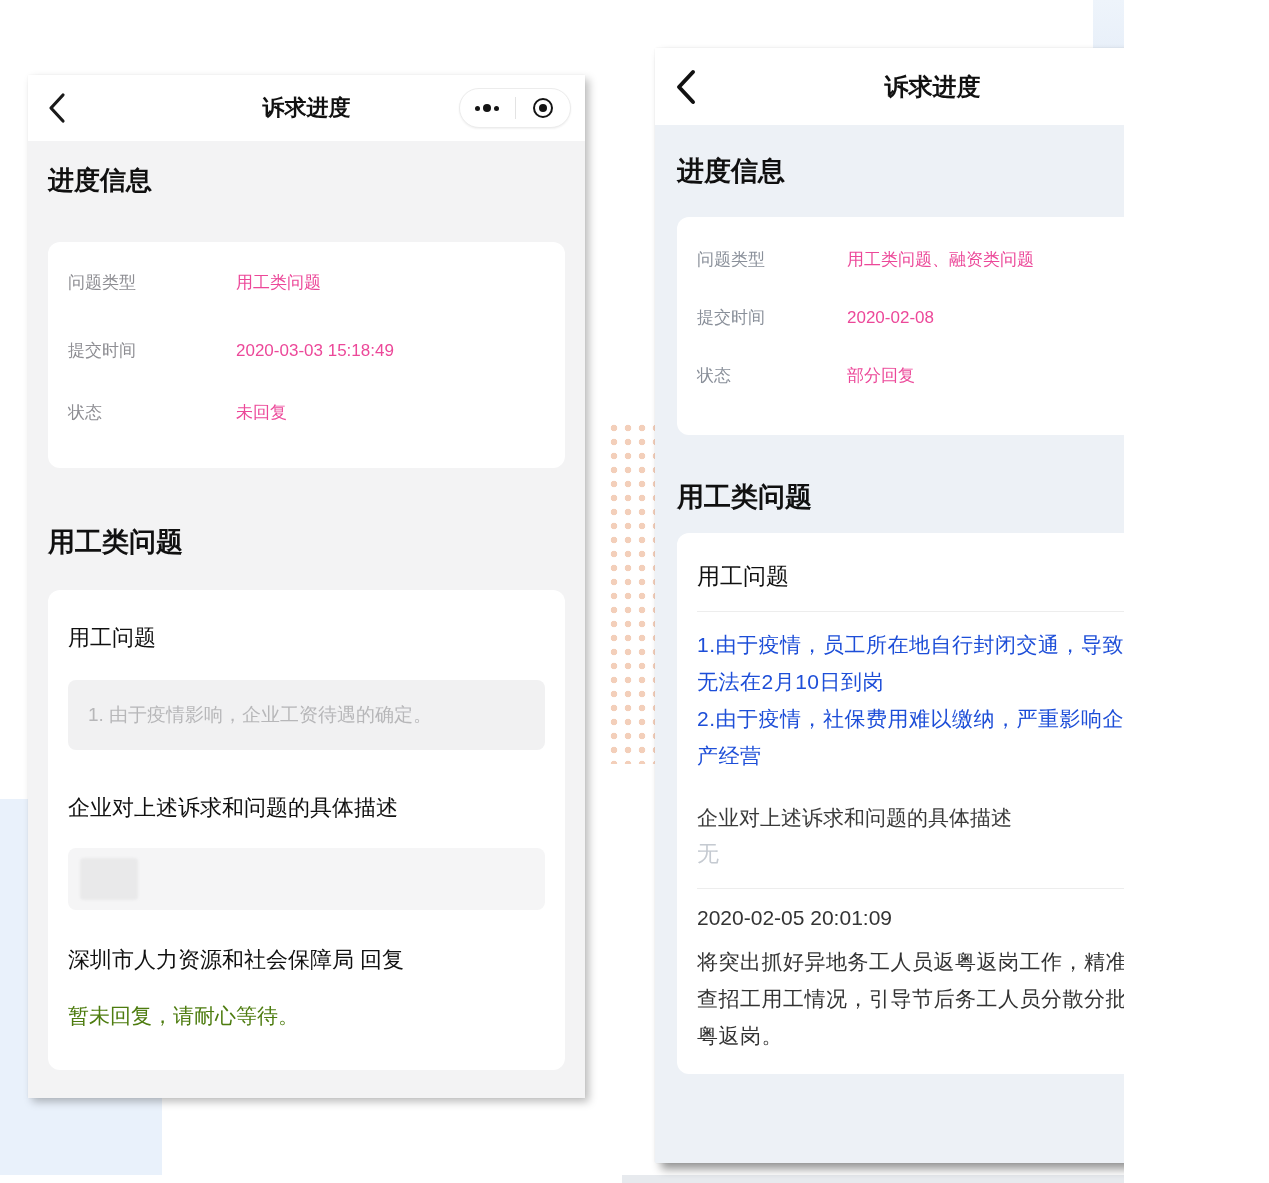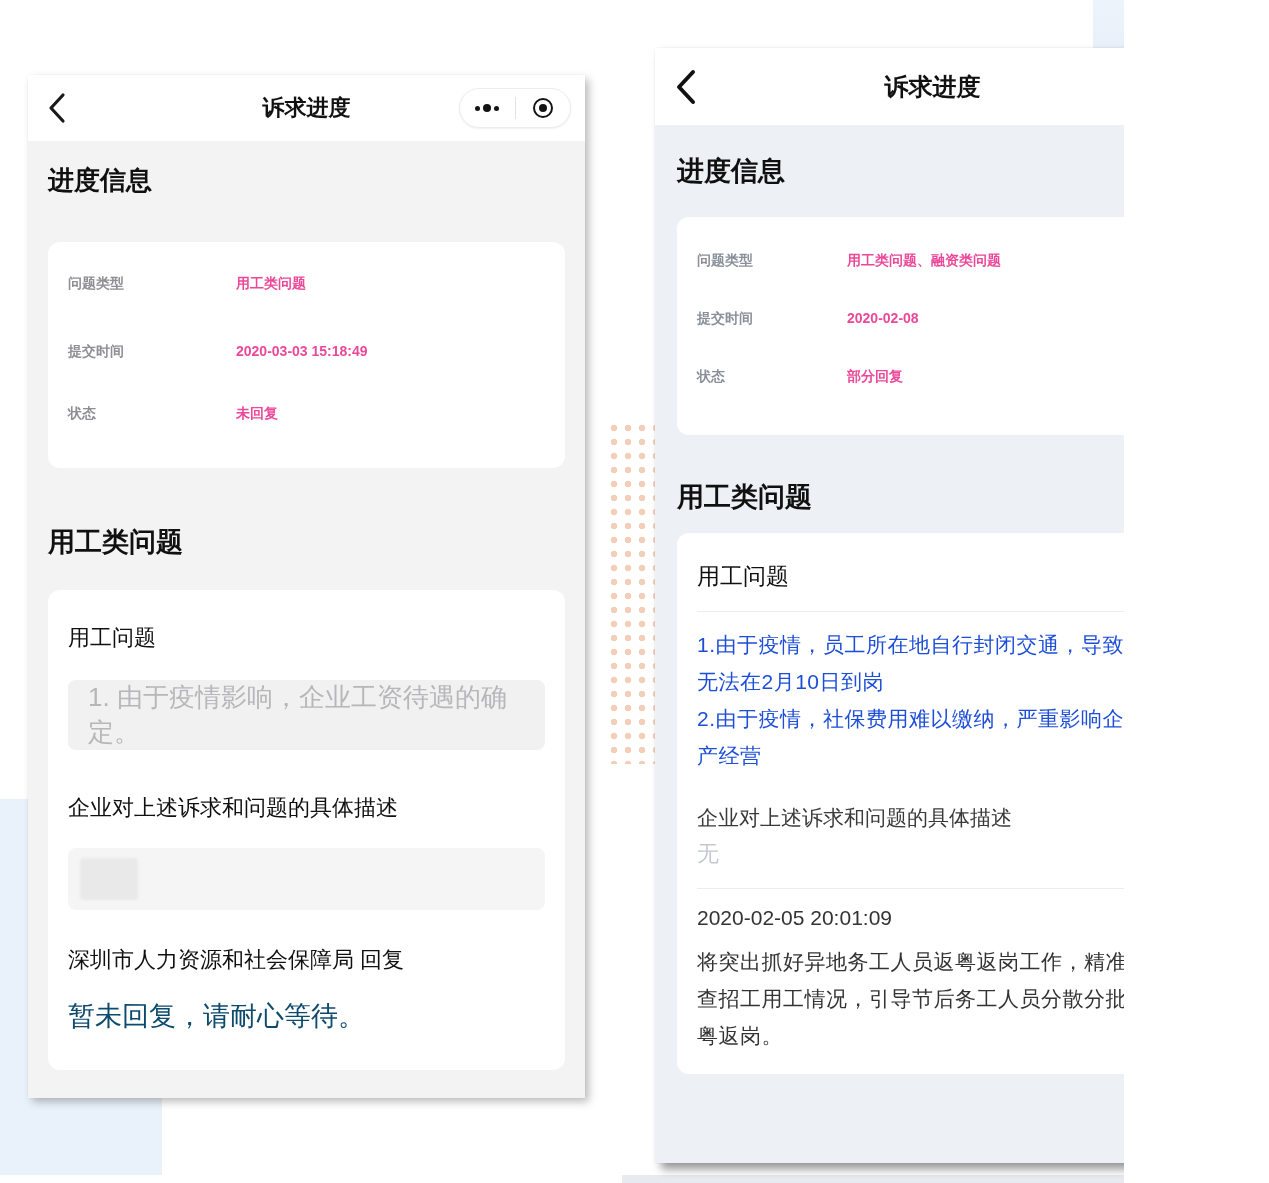--- a/index.html
+++ b/index.html
@@ -17,21 +17,21 @@
     background-size:14px 14px; background-position:3px 3px; }
   .decor-bottom-strip { position:absolute; left:622px; top:1175px; width:647px; height:8px;
     background:#e7eaee; z-index:0; }
 
   
   .phone { position:absolute; background:#fff; }
   .hdr { position:relative; background:#fff; display:flex; align-items:center; justify-content:center; }
   .hdr-title { font-weight:bold; color:#111; }
   .back-btn { position:absolute; left:20px; top:50%; transform:translateY(-50%); display:flex; align-items:center; cursor:pointer; }
   .card { background:#fff; border-radius:12px; }
-  .kv-row { display:flex; font-size:14px; line-height:26px;font-weight:bold; }
+  .kv-row { display:flex; font-size:17px; line-height:26px; }
   .kv-label { color:#8e8e93; flex:0 0 168px; }
   .kv-value { color:#ec4899; }
   .preline { white-space:pre-line; }
   .divider { height:1px; background:#ededed; }
 
   
   .phone-left { left:28px; top:75px; width:557px; height:1023px; z-index:2;
     box-shadow:4px 4px 8px rgba(0,0,0,0.26), 0 0 1px rgba(0,0,0,0.15); border-radius:2px; }
   .phone-left .hdr { height:66px; }
   .phone-left .hdr-title { font-size:22px; }
@@ -52,27 +52,27 @@
   .body-left .sec-h-left.first { padding-top:22px; }
   .lcard1 { margin-top:44px; padding:28px 20px 42px 20px; }
   .lcard1 .kv-row + .kv-row { margin-top:0; }
   .lcard1 .r1 { margin-bottom:42px; }
   .lcard1 .r2 { margin-bottom:36px; }
   .sec-h-left.second { margin-top:56px; font-size:27px; }
   .lcard2 { margin-top:30px; padding:34px 20px 40px 20px; }
   .sub-h { font-size:22px; font-weight:normal; color:#101010; line-height:28px; }
   .input-box { margin-top:28px; background:#f1f1f2; border-radius:8px; height:70px;
     display:flex; align-items:center; padding:0 20px; }
-  .input-box span { color:#b7b7b9; font-size:26px; }
+  .input-box span { color:#b7b7b9; font-size:19px; }
   .desc-h { margin-top:44px; }
   .redact-box { margin-top:26px; background:#f5f5f6; border-radius:8px; height:62px; position:relative; }
   .redact-blob { position:absolute; left:12px; top:10px; width:58px; height:42px;
     background:#e9e9ea; border-radius:4px; filter:blur(1px); }
   .reply-h { margin-top:36px; }
-  .reply-txt { margin-top:28px; font-size:27px; color:#0c4a6e; line-height:28px; }
+  .reply-txt { margin-top:28px; font-size:21px; color:#4d7c0f; line-height:28px; }
 
   
   .phone-right { left:655px; top:48px; width:555px; height:1115px; z-index:3;
     box-shadow:6px 6px 10px rgba(0,0,0,0.42), 0 0 1px rgba(0,0,0,0.2); border-radius:2px; }
   .phone-right .hdr { height:77px; }
   .phone-right .hdr-title { font-size:24px; }
   .body-right { background:#edf1f6; height:1038px; padding:0 22px; overflow:hidden; }
   .sec-h-right { font-size:27px; font-weight:bold; color:#101010; }
   .body-right .sec-h-right.first { padding-top:28px; }
   .rcard1 { margin-top:28px; padding:30px 20px 46px 20px; }

